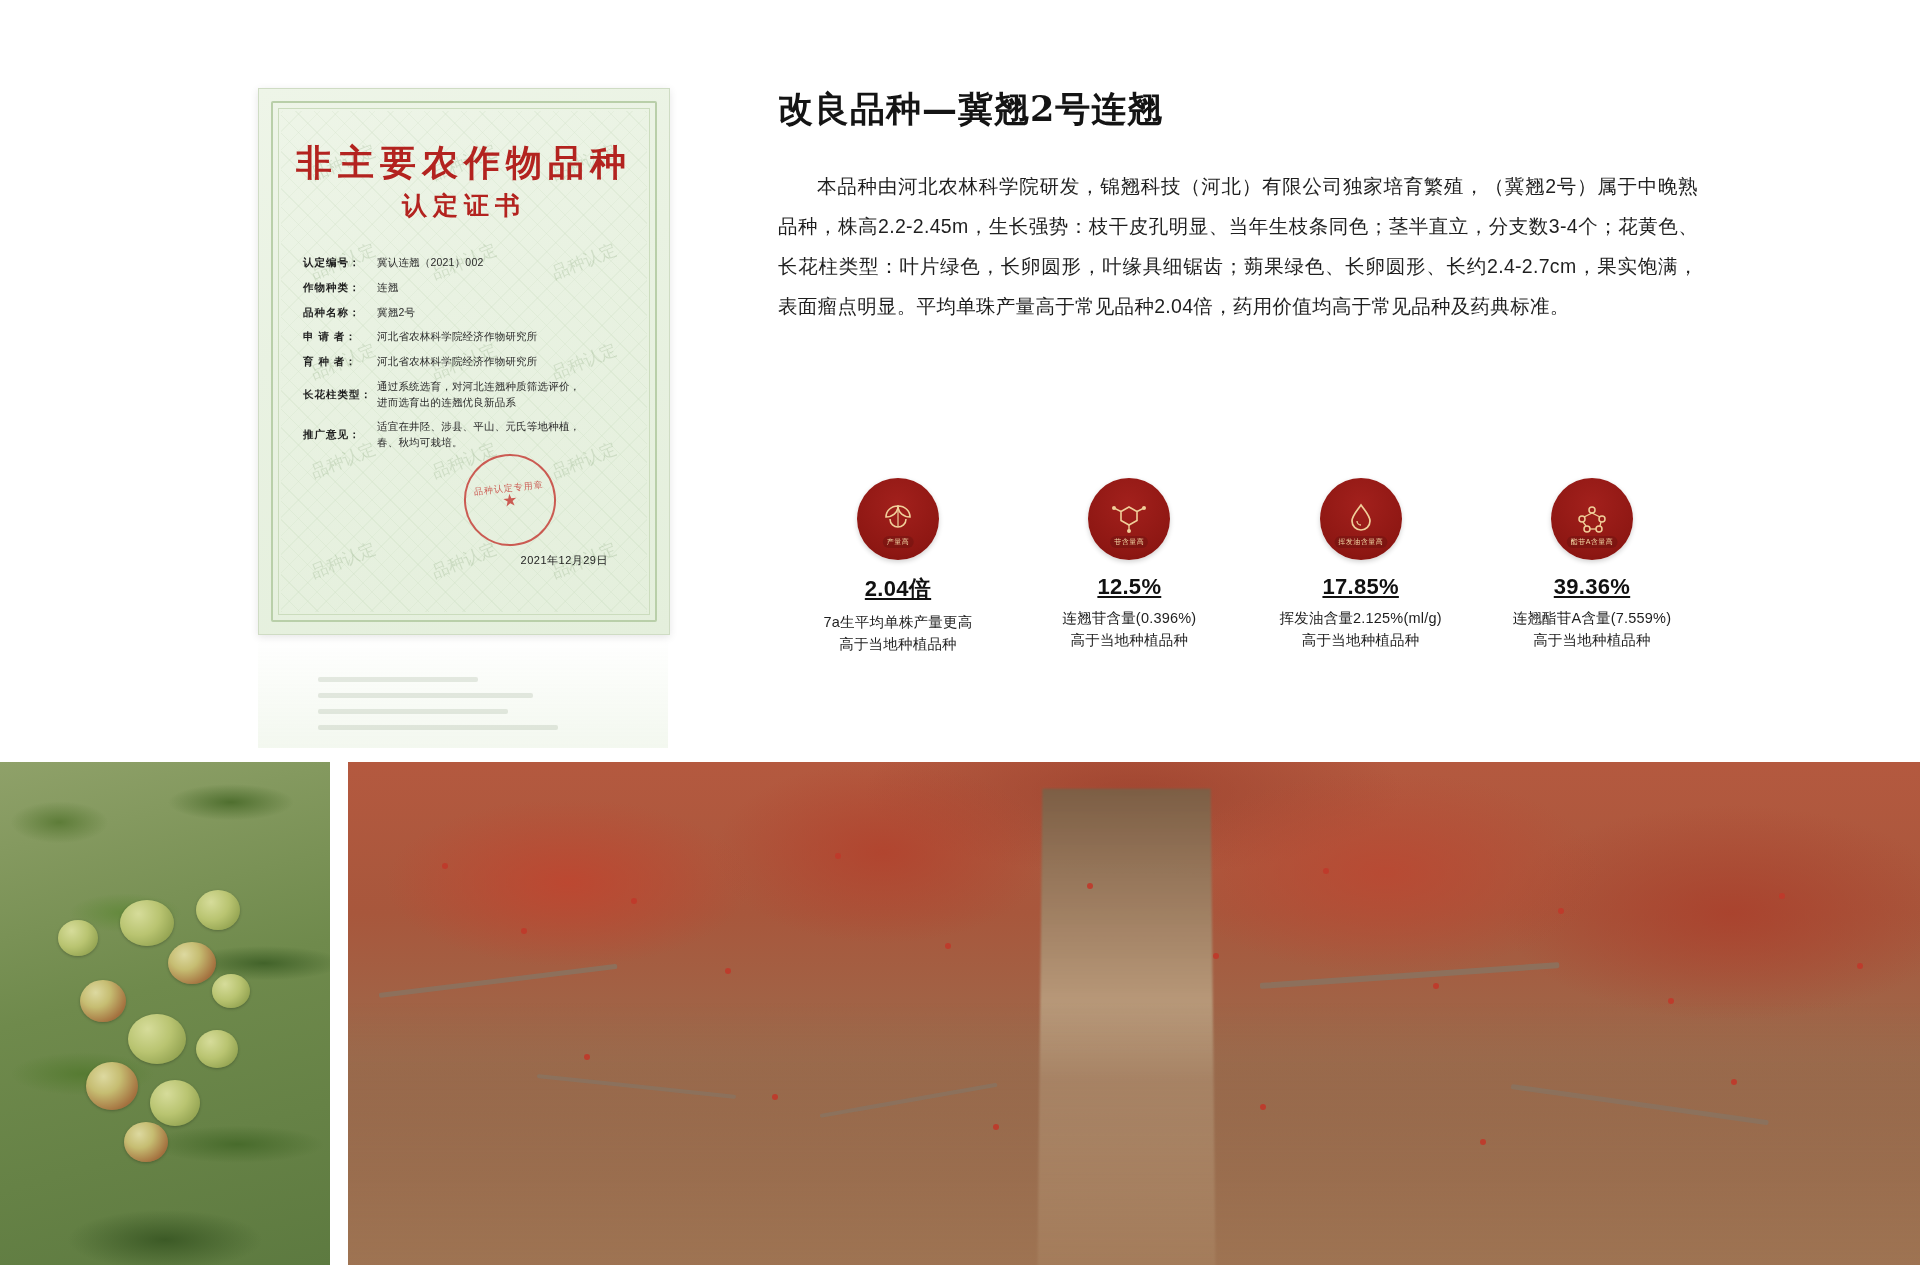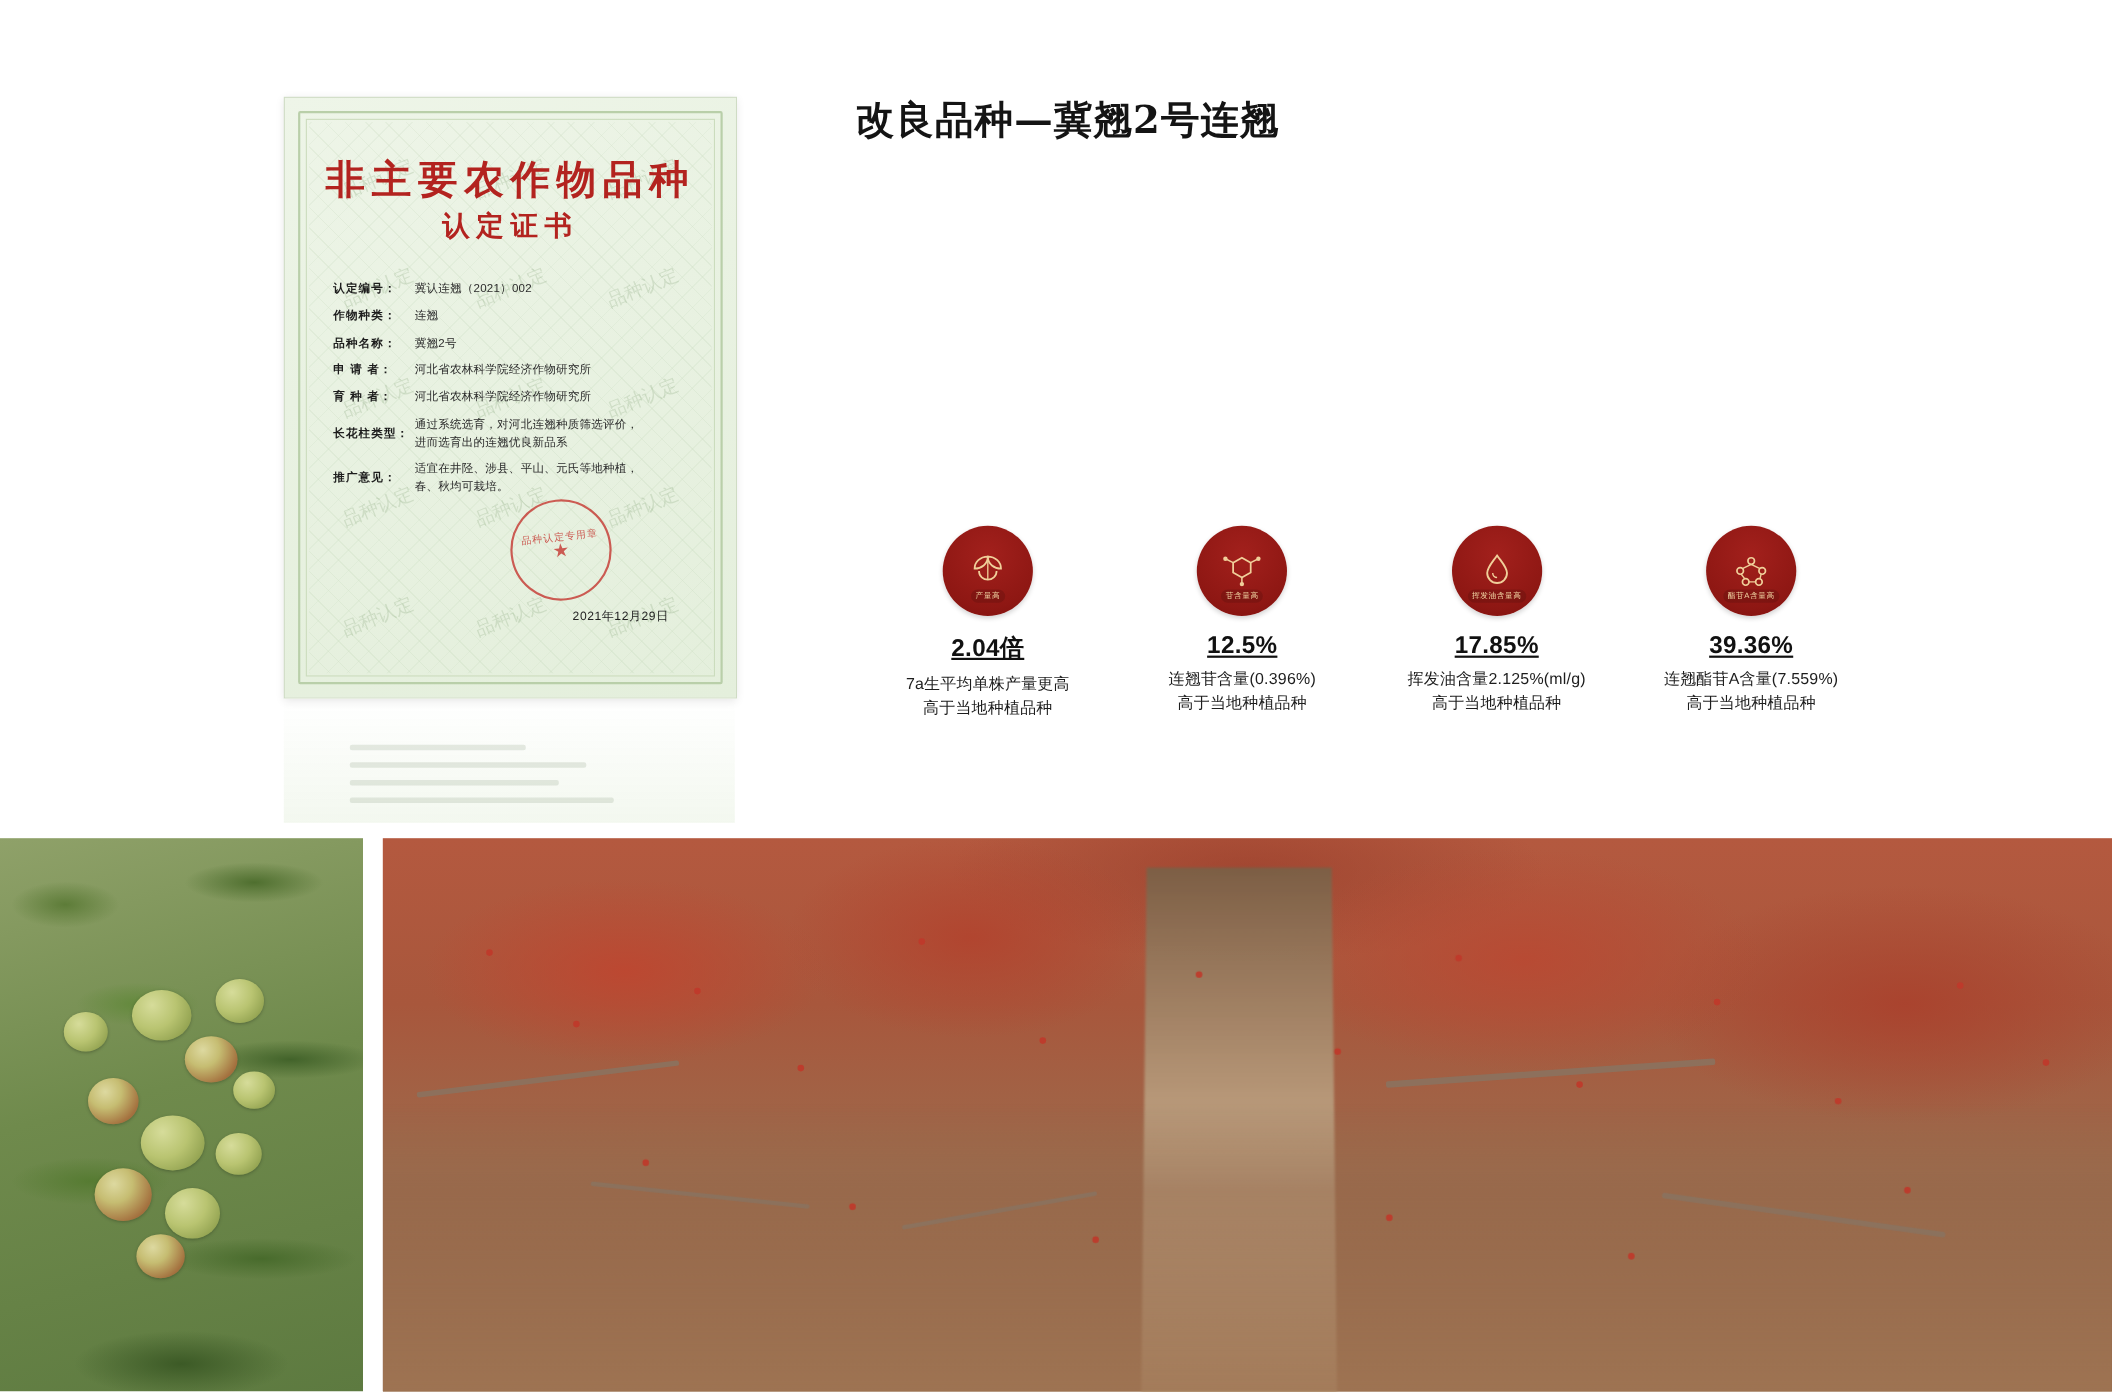--- a/index.html
+++ b/index.html
@@ -421,20 +421,21 @@
     <div class="cert-reflection">
       <div class="rl" style="top:18px"></div>
       <div class="rl" style="top:34px;width:190px"></div>
       <div class="rl" style="top:50px;width:215px"></div>
       <div class="rl" style="top:66px;width:160px"></div>
     </div>
   </div>
 
   <div class="right">
     <h1 class="headline">改良品种—冀翘2号连翘</h1>
+    <p class="body-text">本品种由河北农林科学院研发，锦翘科技（河北）有限公司独家培育繁殖，（冀翘2号）属于中晚熟品种，株高2.2-2.45m，生长强势：枝干皮孔明显、当年生枝条同色；茎半直立，分支数3-4个；花黄色、长花柱类型：叶片绿色，长卵圆形，叶缘具细锯齿；蒴果绿色、长卵圆形、长约2.4-2.7cm，果实饱满，表面瘤点明显。平均单珠产量高于常见品种2.04倍，药用价值均高于常见品种及药典标准。</p>
   </div>
 
   <div class="stats">
 
     <div class="stat">
       <div class="stat-badge">
         <svg width="44" height="44" viewBox="0 0 44 44" aria-hidden="true">
           <path d="M22 9c-7 0-12 5-12 11 6 0 12-4 12-11z" fill="none" stroke="#f0cf9a" stroke-width="1.6"></path>
           <path d="M22 9c7 0 12 5 12 11-6 0-12-4-12-11z" fill="none" stroke="#f0cf9a" stroke-width="1.6"></path>
           <path d="M14 22c0 5 4 8 8 8s8-3 8-8" fill="none" stroke="#f0cf9a" stroke-width="1.6"></path>

